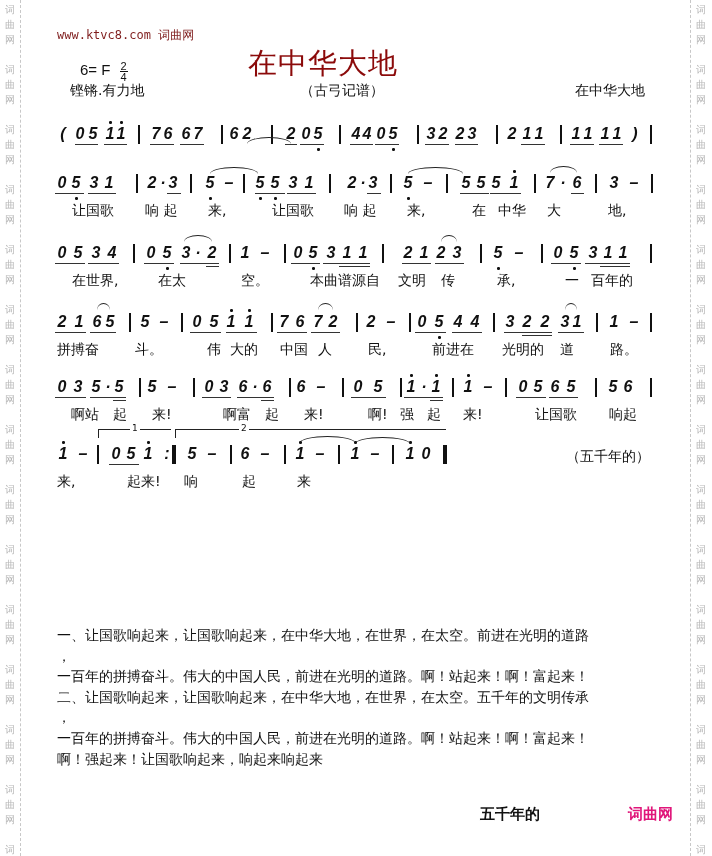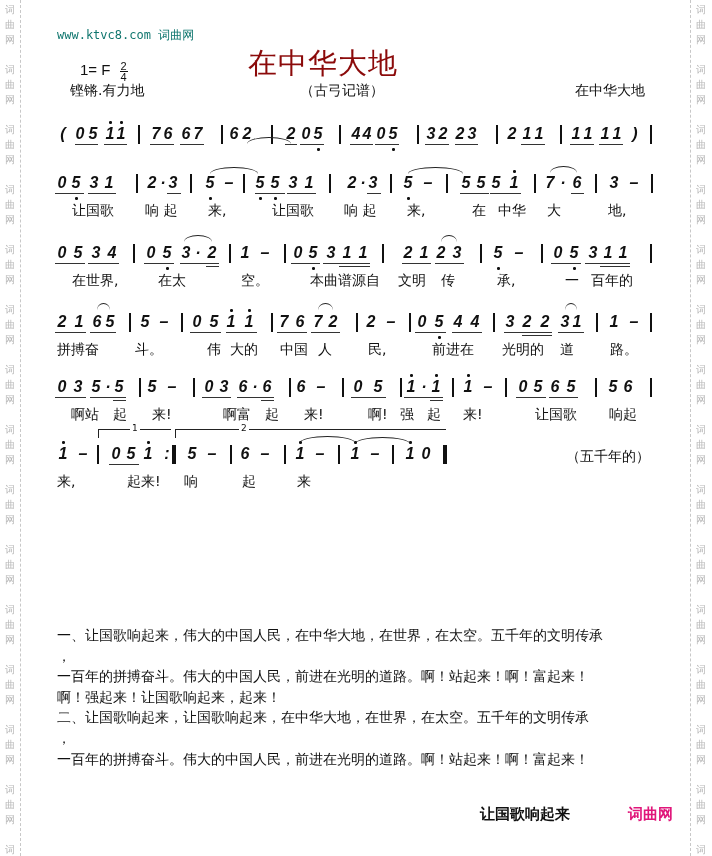--- a/index.html
+++ b/index.html
@@ -6,21 +6,21 @@
   body {
     width: 712px; height: 856px; background: #ffffff; position: relative; overflow: hidden;
     font-family: "DejaVu Sans", "Liberation Sans", sans-serif; color: #222;
   }
   .side { position: absolute; top: 0; width: 20px; height: 856px; }
   .side.left { left: 0; border-right: 1px dashed #c8c8c8; }
   .side.right { left: 690px; border-left: 1px dashed #c8c8c8; }
   .wm { position: absolute; left: 3px; font-size: 10px; line-height: 15px; color: #b8b8b8; width: 14px; text-align: center; }
 
   .abs { position: absolute; white-space: nowrap; }
-  .site { left: 57px; top: 27px; font-family: "DejaVu Sans Mono", "Liberation Mono", monospace; font-size: 12px; color: #0f766e; }
+  .site { left: 57px; top: 27px; font-family: "DejaVu Sans Mono", "Liberation Mono", monospace; font-size: 12px; color: #7f1d1d; }
   .title { left: 248px; top: 44px; font-size: 29px; color: #8b0a0a; letter-spacing: 1px; }
   .key { left: 80px; top: 61px; font-family: "Liberation Sans", sans-serif; font-size: 15px; color: #111; }
   .frac { display: inline-block; vertical-align: middle; text-align: center; font-size: 11px; line-height: 10px; margin-left: 5px; }
   .frac span { display: block; }
   .frac .num { border-bottom: 1px solid #111; padding: 0 1px; }
   .tempo { left: 70px; top: 82px; font-size: 14px; color: #111; }
   .singer { left: 300px; top: 82px; font-size: 14px; color: #111; }
   .composer { left: 575px; top: 82px; font-size: 14px; color: #111; }
   .n { position: absolute; font-family: "Liberation Sans", sans-serif; font-weight: bold; font-style: italic; font-size: 16px; color: #111; transform: translateX(-50%); line-height: 18px; }
   .bar { position: absolute; width: 1.5px; height: 19px; background: #111; }
@@ -128,21 +128,21 @@
     <div class="wm" style="top: 752px;">网</div>
     <div class="wm" style="top: 782px;">词</div>
     <div class="wm" style="top: 797px;">曲</div>
     <div class="wm" style="top: 812px;">网</div>
     <div class="wm" style="top: 842px;">词</div>
   </div>
 
 <div class="abs site">www.ktvc8.com 词曲网</div>
 <div class="abs title">在中华大地</div>
 <div class="abs key">
-  <span>1= F</span>
+  <span>6= F</span>
   <span class="frac">
     <span class="num">2</span>
     <span>4</span>
   </span>
 </div>
 <div class="abs tempo">铿锵.有力地</div>
 <div class="abs singer">（古弓记谱）</div>
 <div class="abs composer">在中华大地</div>
 
 <div id="score">
@@ -491,23 +491,23 @@
     <div class="lyr" style="left: 297px; top: 473px;">来</div>
     <div class="volta" style="left: 98px; top: 429px; width: 72px;"></div>
     <div class="vnum" style="left: 130px; top: 423px;">1</div>
     <div class="volta" style="left: 175px; top: 429px; width: 270px;"></div>
     <div class="vnum" style="left: 239px; top: 423px;">2</div>
   </div>
 
 <div class="abs note-src">（五千年的）</div>
 
 <div class="lyrics">
-  <div>一、让国歌响起来，伟大的中国人民，在中华大地，在世界，在太空。五千年的文明传承</div>
+  <div>一、让国歌响起来，让国歌响起来，在中华大地，在世界，在太空。前进在光明的道路</div>
   <div>，</div>
   <div>一百年的拼搏奋斗。伟大的中国人民，前进在光明的道路。啊！站起来！啊！富起来！</div>
-  <div>啊！强起来！让国歌响起来，起来！</div>
   <div>二、让国歌响起来，让国歌响起来，在中华大地，在世界，在太空。五千年的文明传承</div>
   <div>，</div>
   <div>一百年的拼搏奋斗。伟大的中国人民，前进在光明的道路。啊！站起来！啊！富起来！</div>
+  <div>啊！强起来！让国歌响起来，响起来响起来</div>
 </div>
 
-<div class="abs source">让国歌响起来</div>
+<div class="abs source">五千年的</div>
 <div class="abs brand">词曲网</div>
 
 </body></html>

